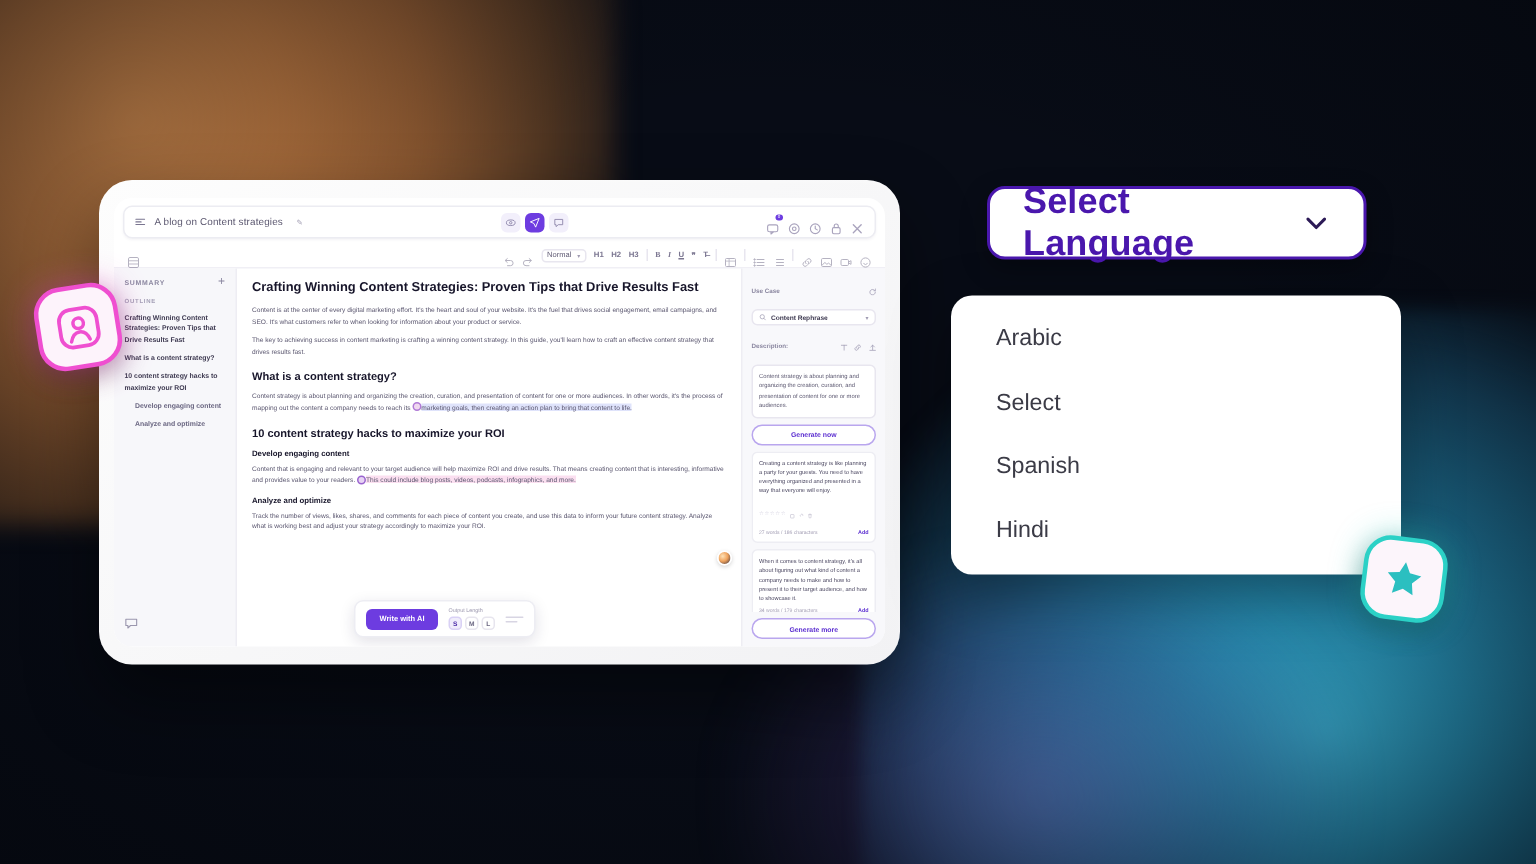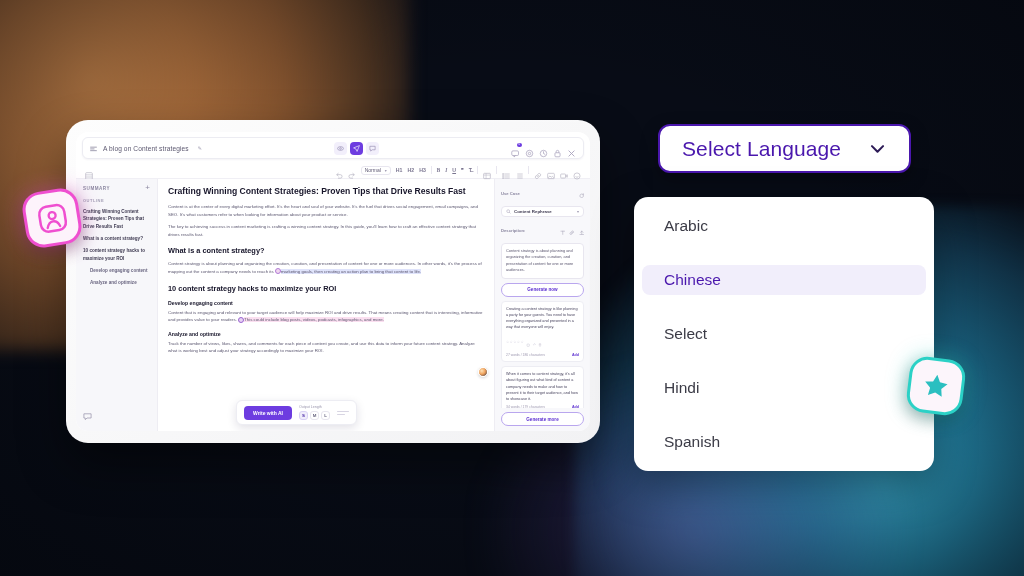--- a/index.html
+++ b/index.html
@@ -184,27 +184,27 @@
   .rp-meta { font-size: 3.4px; color: #a09bb2; }
   .rp-add { font-size: 3.6px; color: #5b2ed0; font-weight: 700; }
 
   
   #select-btn {
     position: absolute; left: 658px; top: 124px; width: 253px; height: 49px;
     background: #fff; border: 2.5px solid #4a17ad; border-radius: 12px;
     display: flex; align-items: center; padding: 0 22px; gap: 10px;
     box-shadow: 0 6px 18px rgba(0,0,0,.30);
   }
-  #select-btn .lbl { font-size: 21px; font-weight: 400; color: #4a17ad; letter-spacing: .1px; }
+  #select-btn .lbl { font-size: 24px; font-weight: 700; color: #4a17ad; letter-spacing: .1px; }
   #select-btn .chev { margin-left: auto; }
   #select-btn .chev svg { width: 19px; height: 19px; display: block; }
   #select-btn .chev svg path { stroke: #2c1a56; }
 
   #dropdown {
-    position: absolute; left: 634px; top: 197px; width: 300px; height: 274px;
+    position: absolute; left: 634px; top: 197px; width: 300px; height: 186px;
     background: #fff; border-radius: 14px; padding: 14px 0;
     box-shadow: 0 14px 40px rgba(0,0,0,.35);
     display: flex; flex-direction: column; justify-content: space-between;
   }
   .dd-item {
     height: 30px; display: flex; align-items: center; padding: 0 22px;
     font-size: 15.5px; color: #3b3b46; margin: 0 8px; border-radius: 8px;
   }
   .dd-item.selected { background: #f1eefb; color: #4a17ad; }
 
@@ -520,24 +520,23 @@
   <span class="lbl">Select Language</span>
   <span class="chev">
     <svg viewBox="0 0 24 24" fill="none">
         <path d="M5 9l7 7 7-7" stroke="#2c1a56" stroke-width="2.6" stroke-linecap="round" stroke-linejoin="round"></path>
       </svg>
   </span>
 </div>
 
 <div id="dropdown">
   <div class="dd-item">Arabic</div>
-  <div class="dd-item selected">Chinese</div>
   <div class="dd-item">Select</div>
+  <div class="dd-item">Spanish</div>
   <div class="dd-item">Hindi</div>
-  <div class="dd-item">Spanish</div>
 </div>
 
 <div class="badge-sq" id="badge-user">
   <svg viewBox="0 0 32 32" fill="none">
     <rect x="3" y="3" width="26" height="26" rx="8" stroke="#ef4fd0" stroke-width="2.6"></rect>
     <circle cx="16" cy="13" r="3.6" stroke="#ef4fd0" stroke-width="2.4"></circle>
     <path d="M9.5 25c1.3-4 3.8-6 6.5-6s5.2 2 6.5 6" stroke="#ef4fd0" stroke-width="2.4" stroke-linecap="round"></path>
   </svg>
 </div>
 

